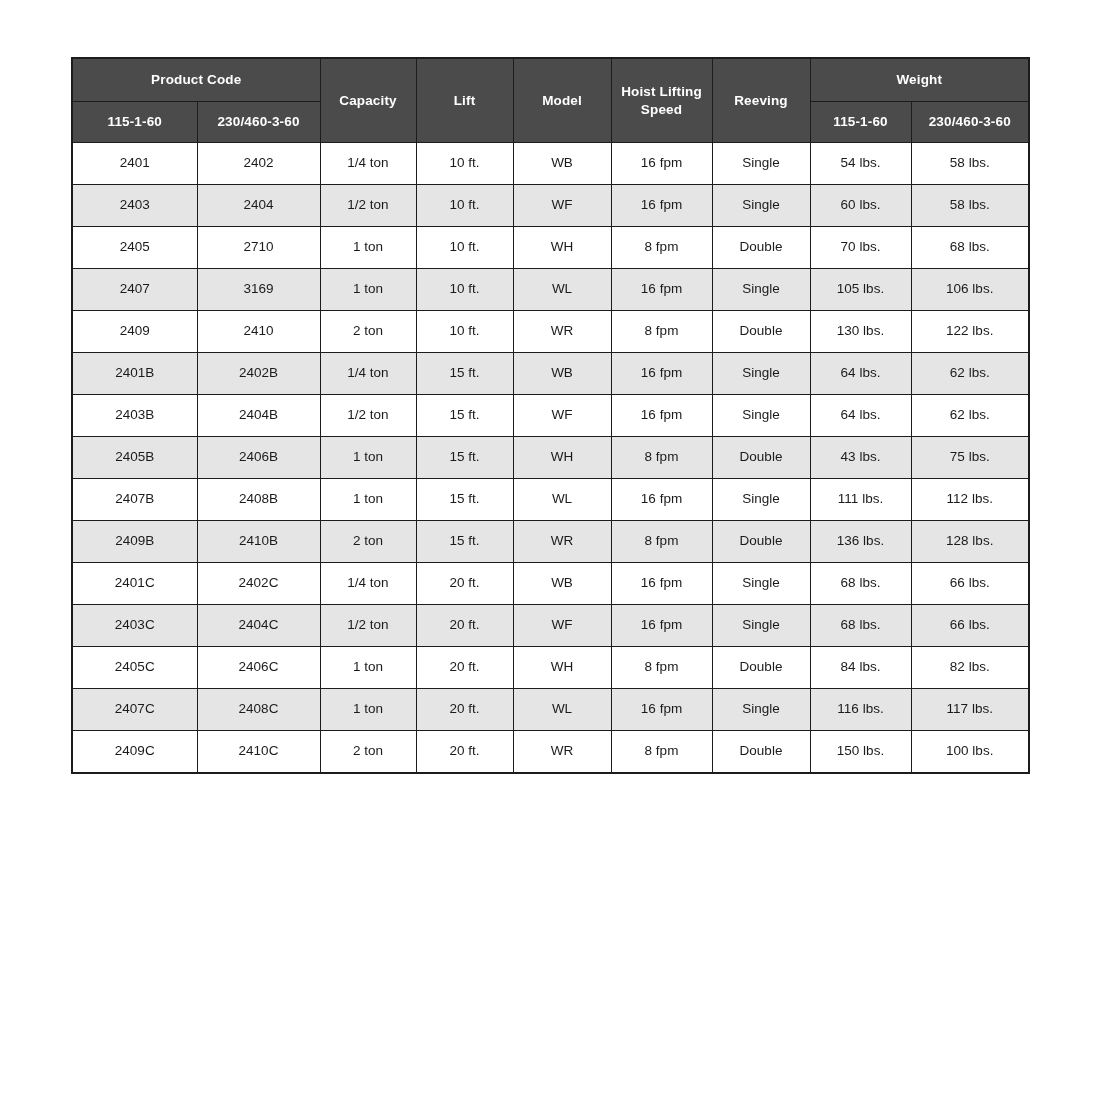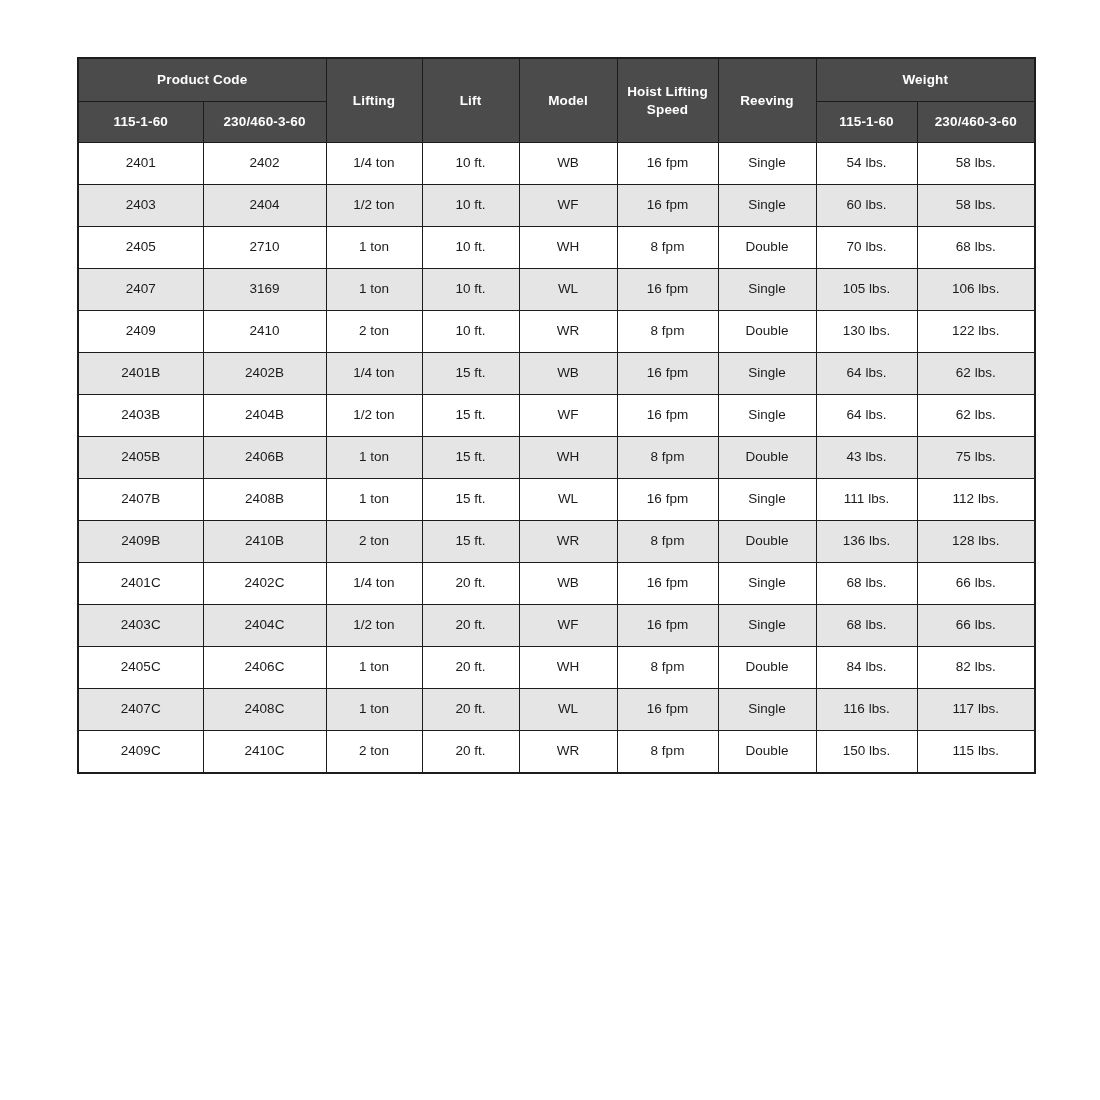--- a/index.html
+++ b/index.html
@@ -9,21 +9,21 @@
   body {
     width: 1100px;
     height: 1100px;
     background: #ffffff;
     font-family: "Liberation Sans", sans-serif;
     -webkit-font-smoothing: antialiased;
   }
 
   #table-wrap {
     position: absolute;
-    left: 77px;
+    left: 71px;
     top: 57px;
     width: 957px;
   }
 
   table.spec-table {
     border-collapse: collapse;
     table-layout: fixed;
     width: 957px;
     border: 2px solid #1c1c1c;
   }
@@ -84,21 +84,21 @@
         <col class="c-lift">
       <col class="c-mod">
         <col class="c-hls">
         <col class="c-ree">
         <col class="c-w1">
         <col class="c-w2">
     </colgroup>
     <thead>
       <tr class="hdr-top">
         <th colspan="2">Product Code</th>
-        <th rowspan="2" class="span-2rows">Lifting</th>
+        <th rowspan="2" class="span-2rows">Capacity</th>
         <th rowspan="2" class="span-2rows">Lift</th>
         <th rowspan="2" class="span-2rows">Model</th>
         <th rowspan="2" class="span-2rows">Hoist Lifting Speed</th>
         <th rowspan="2" class="span-2rows">Reeving</th>
         <th colspan="2">Weight</th>
       </tr>
       <tr class="hdr-bottom">
         <th>115-1-60</th>
         <th>230/460-3-60</th>
         <th>115-1-60</th>
@@ -262,17 +262,17 @@
         </tr>
         <tr>
           <td title="115-1-60">2409C</td>
           <td title="230/460-3-60">2410C</td>
           <td title="Capacity">2 ton</td>
           <td title="Lift">20 ft.</td>
           <td title="Model">WR</td>
           <td title="Hoist Lifting Speed">8 fpm</td>
           <td title="Reeving">Double</td>
           <td title="Weight 115-1-60">150 lbs.</td>
-          <td title="Weight 230/460-3-60">115 lbs.</td>
+          <td title="Weight 230/460-3-60">100 lbs.</td>
         </tr>
       </tbody>
   </table>
 </div>
 
 </body></html>

